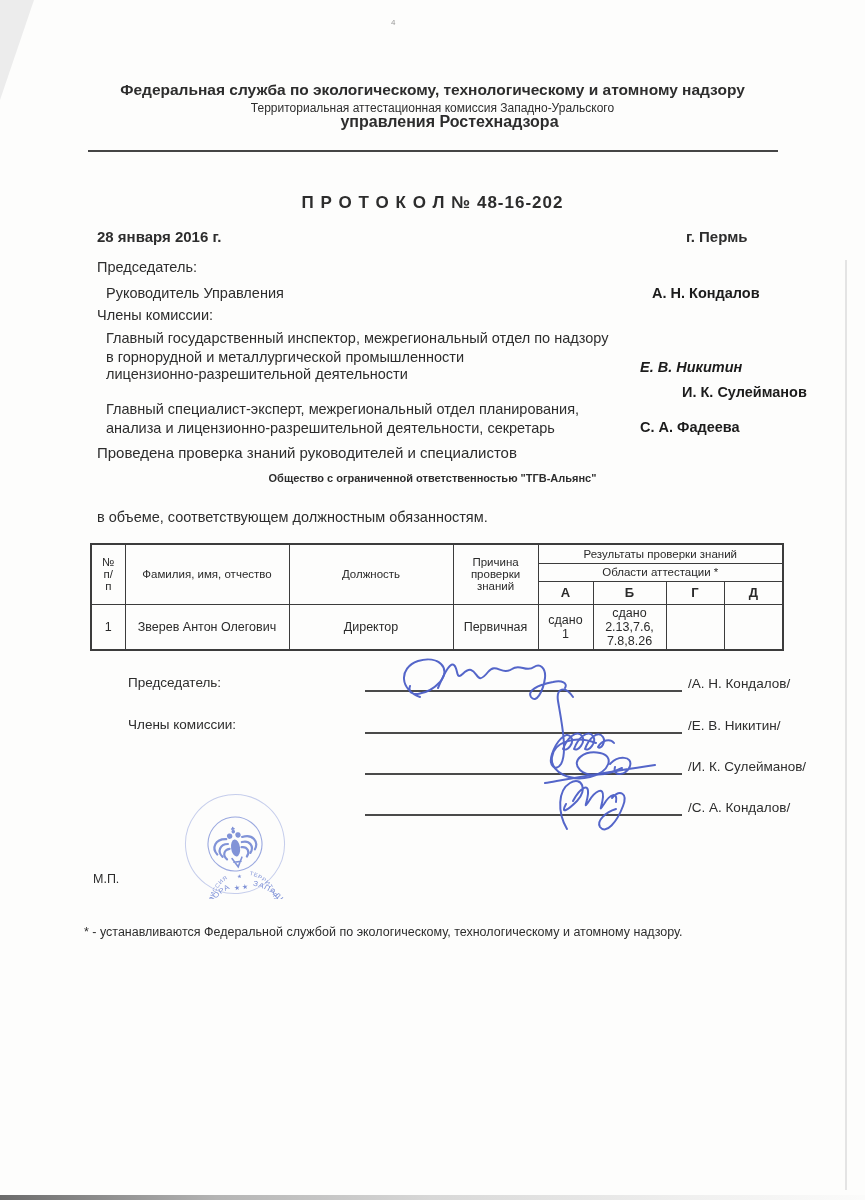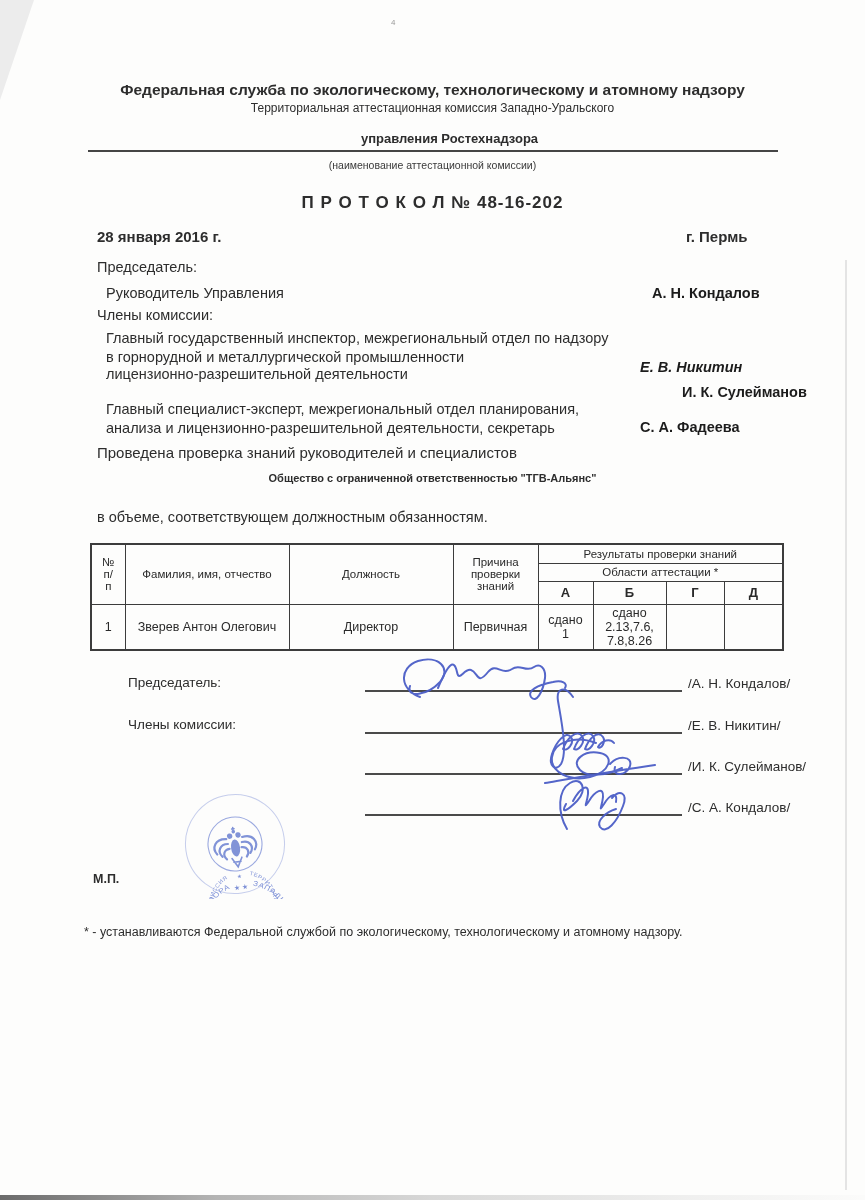--- a/index.html
+++ b/index.html
@@ -5,21 +5,21 @@
   html,body{margin:0;padding:0;background:#888;}
   .page{position:relative;width:865px;height:1200px;margin:0 auto;background:#fdfdfc;
         font-family:"Liberation Sans",sans-serif;color:#2d2d2d;overflow:hidden;}
   .abs{position:absolute;}
   .center{left:0;right:0;text-align:center;}
   .b{font-weight:bold;color:#1c1c1c;}
   .nowrap{white-space:nowrap;}
   .pre{white-space:pre-line;}
   .agency{top:81px;font-size:15.5px;font-weight:bold;}
   .comm1{top:101px;font-size:12px;font-weight:normal;}
-  .comm2{top:131px;font-size:13px;font-weight:bold;padding-left:34px;}
+  .comm2{top:113px;font-size:16px;font-weight:bold;padding-left:34px;}
   .rule{top:150px;left:88px;width:690px;height:2px;background:#454545;}
   .caption{top:159px;font-size:10.5px;color:#3a3a3a;}
   .title{top:193px;font-size:17px;font-weight:bold;letter-spacing:1px;}
   .date{top:228px;left:97px;font-size:15px;font-weight:bold;}
   .city{top:228px;left:686px;font-size:15px;font-weight:bold;}
   .lbl{font-size:14.5px;}
   .chair-label{top:259px;left:97px;}
   .chair-role{top:285px;left:106px;}
   .chair-name{top:285px;left:652px;font-size:14.5px;}
   .members-label{top:307px;left:97px;}
@@ -40,21 +40,21 @@
   tr.drow td{font-size:12.5px;}
   td.cell-fio,td.cell-pos{text-align:left;padding-left:9px;}
   td.cell-num{vertical-align:top;}
   .sig-label{font-size:13.5px;}
   .sigl-chair{top:675px;left:128px;}
   .sigl-members{top:717px;left:128px;}
   .sigline{left:365px;width:317px;height:2px;background:#4a4a4a;}
   .l1{top:690px;} .l2{top:732px;} .l3{top:773px;} .l4{top:814px;}
   .signame{left:688px;font-size:13.5px;}
   .sn1{top:676px;} .sn2{top:718px;} .sn3{top:759px;} .sn4{top:800px;}
-  .mp{top:872px;left:93px;font-size:12.5px;font-weight:700;}
+  .mp{top:872px;left:93px;font-size:12.5px;font-weight:400;}
   .footnote{top:925px;left:84px;font-size:12.5px;}
   .sig-overlay{top:0;left:0;pointer-events:none;}
   .stamp{top:789px;left:180px;pointer-events:none;}
   .corner-shade{top:0;left:0;width:34px;height:100px;background:#ececec;
         clip-path:polygon(0 0,34px 0,0 100px);}
   .edge-line{top:260px;left:845px;width:2px;height:930px;background:#e4e4e4;}
   .bottom-band{bottom:0;left:0;width:100%;height:5px;
         background:linear-gradient(90deg,rgba(70,70,70,.8) 0%,rgba(120,120,120,.55) 25%,
         rgba(160,160,160,.4) 50%,rgba(200,200,200,.25) 80%,rgba(235,235,235,.1) 100%);}
   .speck{top:18px;left:391px;font-size:8px;color:#9a9a9a;}
@@ -66,21 +66,20 @@
 
   <div class="abs corner-shade"></div>
   <div class="abs edge-line"></div>
   <div class="abs bottom-band"></div>
   <div class="abs speck">4</div>
 
   <div class="abs center agency">Федеральная служба по экологическому, технологическому и атомному надзору</div>
   <div class="abs center comm1">Территориальная аттестационная комиссия Западно-Уральского</div>
   <div class="abs center comm2">управления Ростехнадзора</div>
   <div class="abs rule"></div>
-  <div class="abs center caption">(наименование аттестационной комиссии)</div>
 
   <div class="abs center title">П Р О Т О К О Л № 48-16-202</div>
   <div class="abs date">28 января 2016 г.</div>
   <div class="abs city">г. Пермь</div>
 
   <div class="abs lbl chair-label">Председатель:</div>
   <div class="abs lbl chair-role nowrap">Руководитель Управления</div>
   <div class="abs b chair-name nowrap">А. Н. Кондалов</div>
   <div class="abs lbl members-label">Члены комиссии:</div>
 

